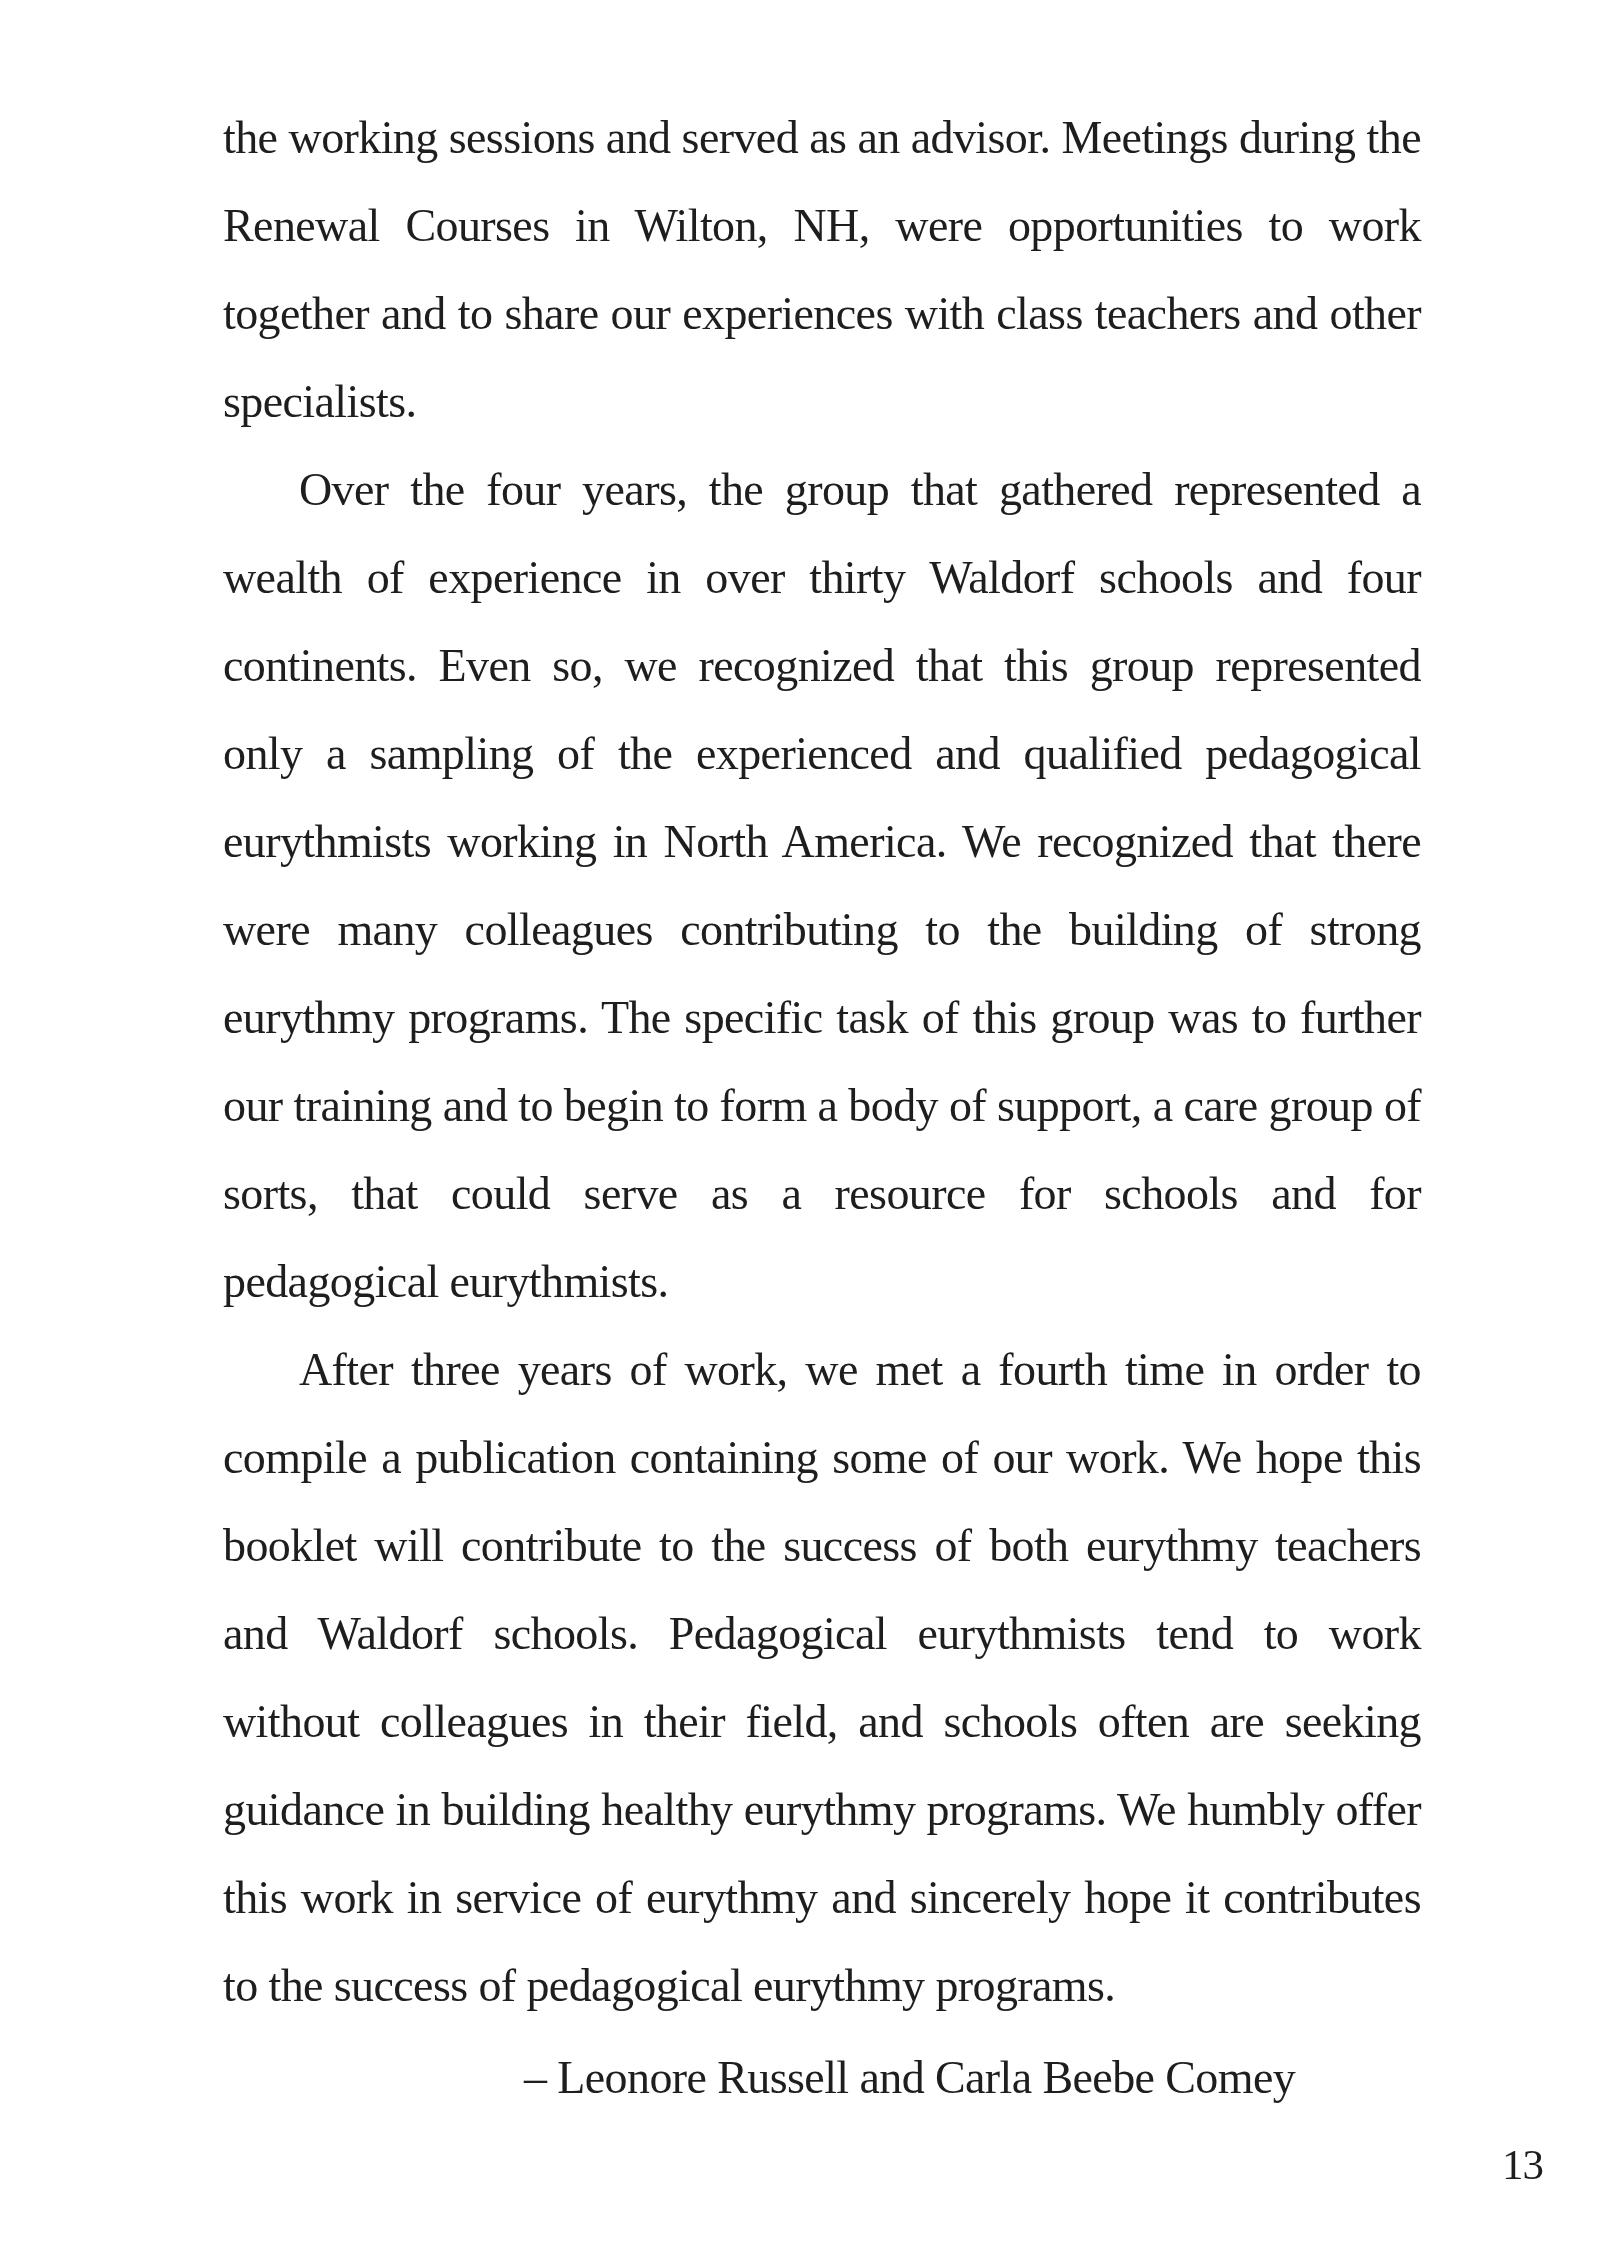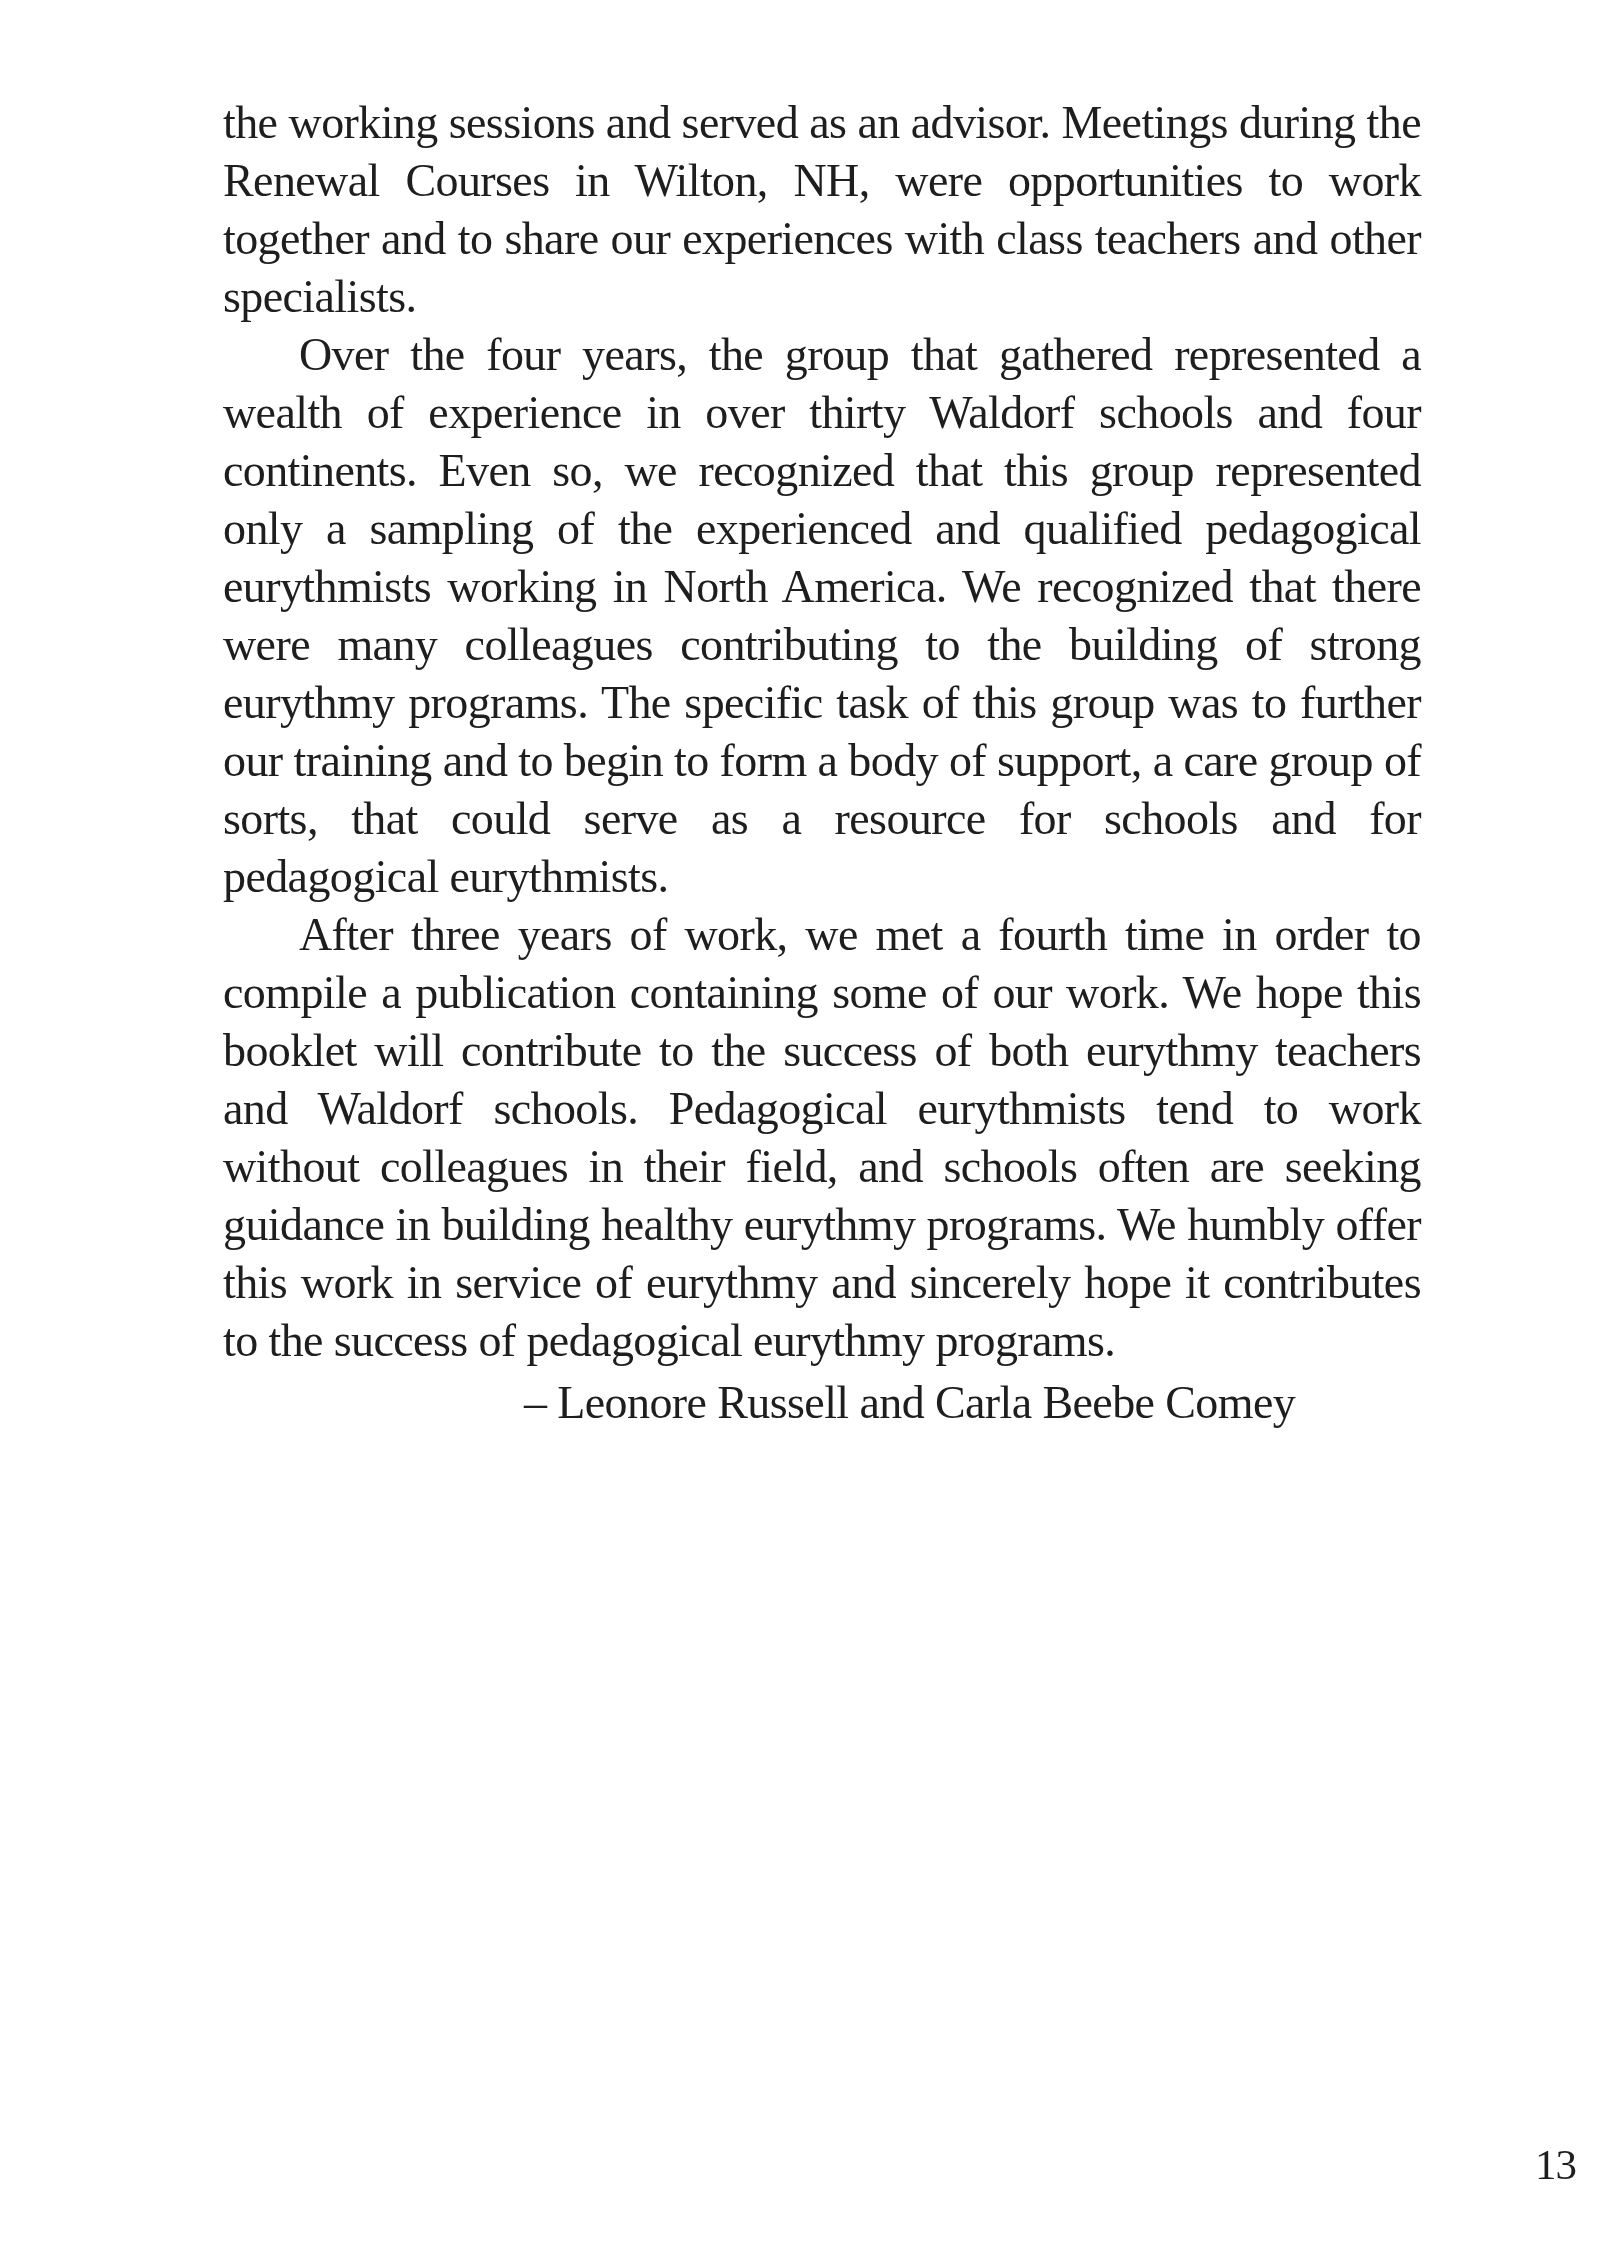--- a/index.html
+++ b/index.html
@@ -14,41 +14,41 @@
       overflow: hidden;
       color: #1e1e1e;
       font-family: "Liberation Serif", "DejaVu Serif", serif;
     }
     .text-block {
       position: absolute;
       left: 223px;
       top: 94px;
       width: 1198px;
       font-size: 46px;
-      line-height: 58px;
+      line-height: 88px;
       letter-spacing: -0.6px;
       word-spacing: 0px;
     }
     .para {
       margin: 0;
       text-align: justify;
       text-align-last: left;
       hyphens: none;
     }
     .para.indent {
       text-indent: 76px;
     }
     .signature {
       margin: 4px;
       padding-left: 297px;
       white-space: nowrap;
     }
     .page-number {
       position: absolute;
-      left: 1535px;
+      left: 1502px;
       top: 2135px;
       font-size: 43px;
       line-height: 59px;
       letter-spacing: -1px;
     }
   </style>
 </head>
 <body>
 
 <div class="text-block">

